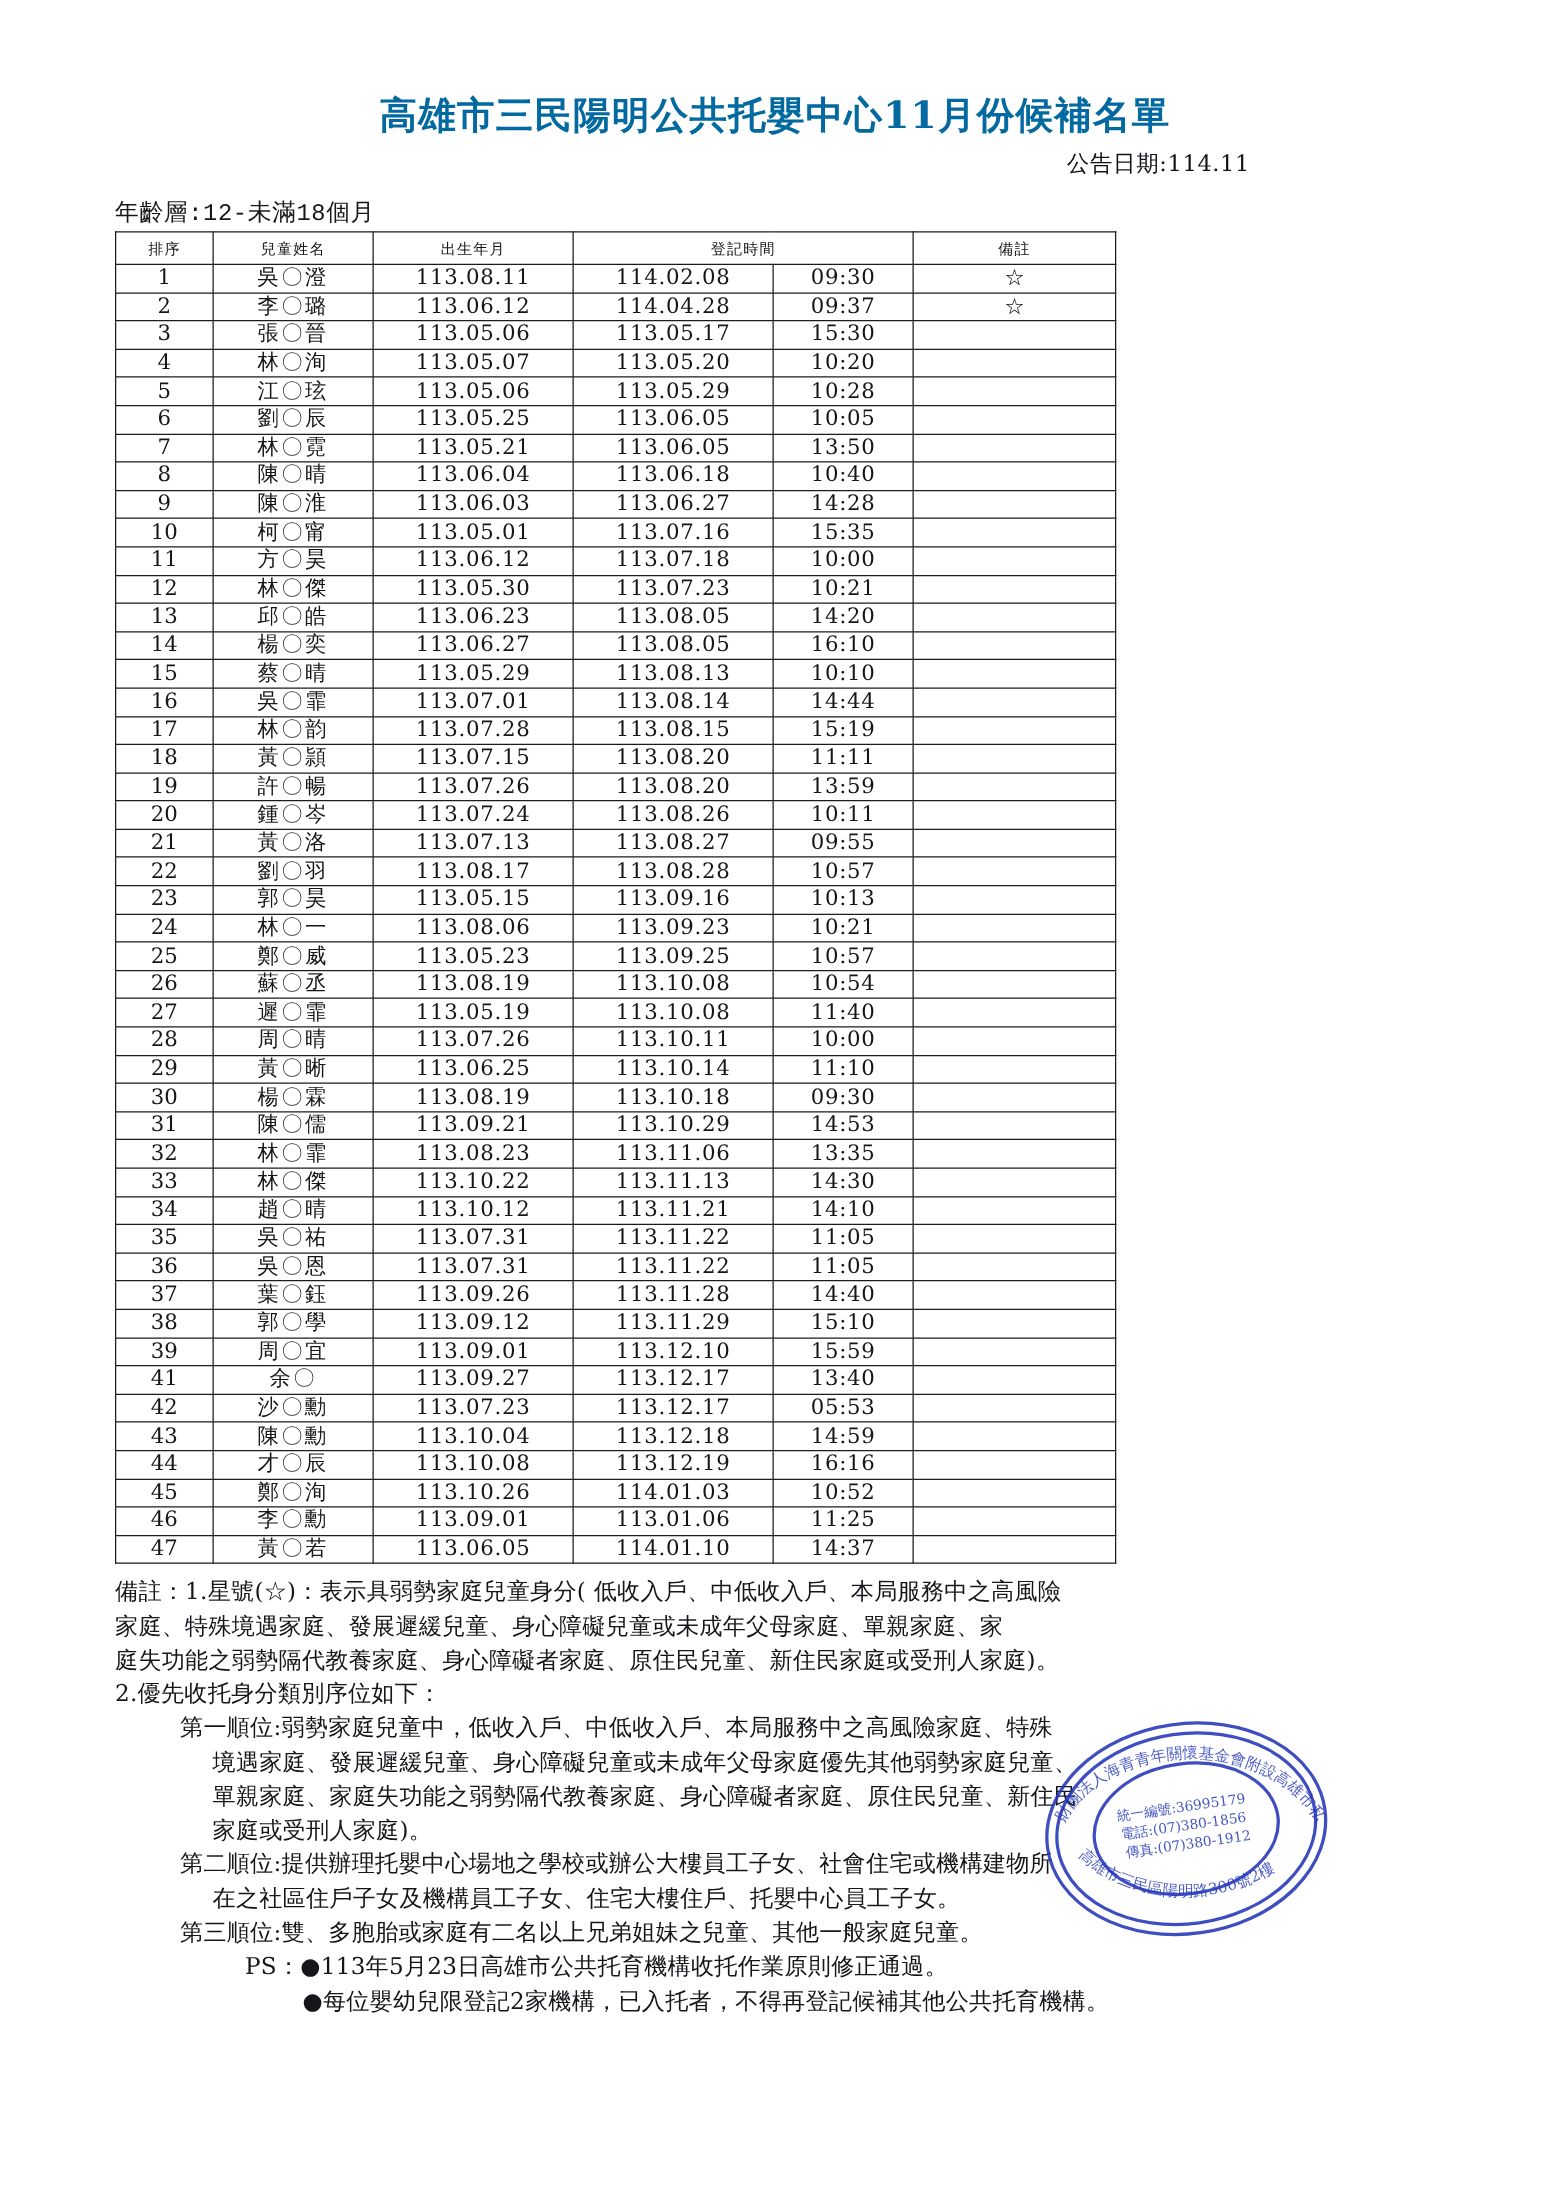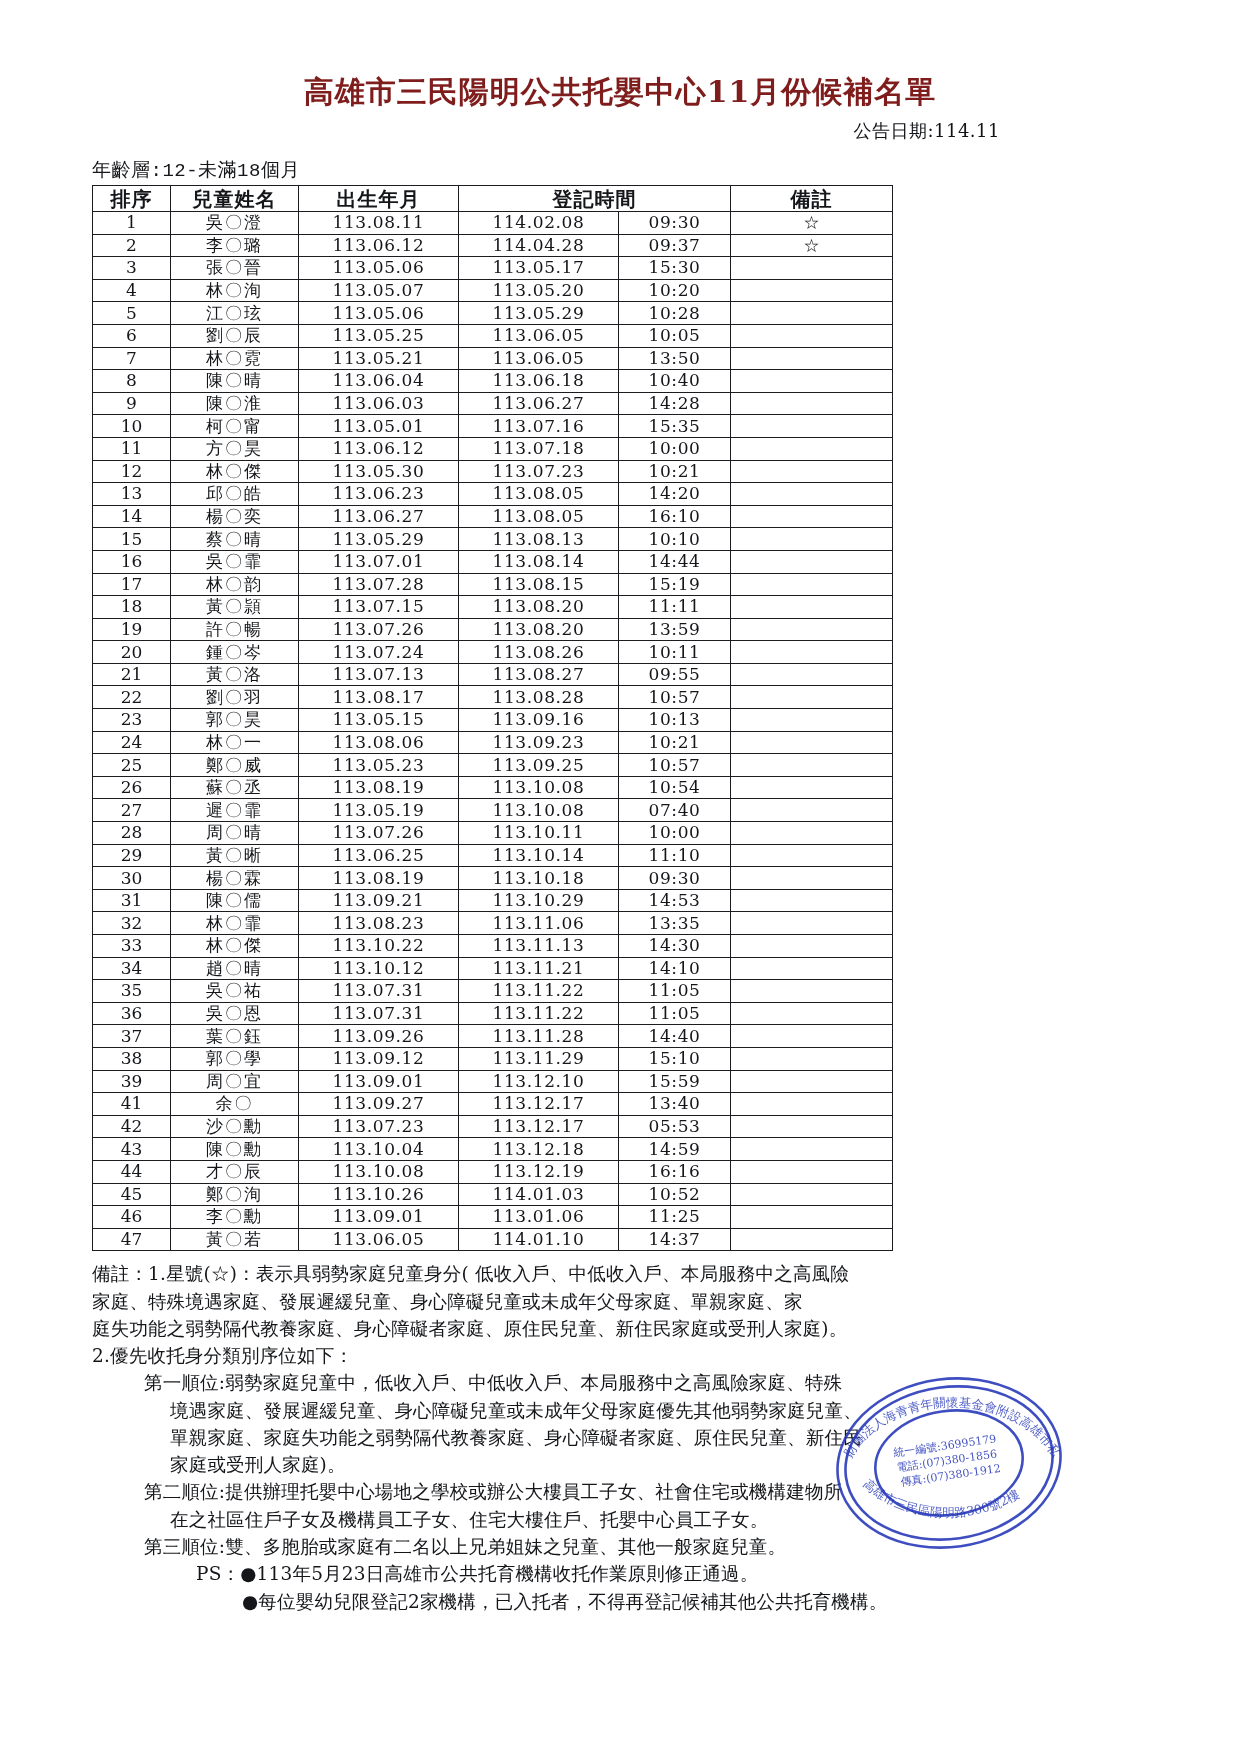--- a/index.html
+++ b/index.html
@@ -17,21 +17,21 @@
 
   
   .doc-title {
     text-align:center;
     font-size:30px;
     font-weight:700;
     letter-spacing:1px;
     margin:0;
     padding-top:72px;
     font-family:"DejaVu Serif","Liberation Serif",serif;
-    color:#7f1d1d;
+    color:#0369a1;
   }
   .pub-date {
     text-align:right;
     padding-right:240px;
     margin-top:6px;
     font-size:18px;
     font-family:"DejaVu Serif","Liberation Serif",serif;
     color:#111318;
     letter-spacing:0.5px;
     margin-left:20px;
@@ -56,22 +56,22 @@
     text-align:center;
     vertical-align:middle;
     font-size:17px;
     line-height:1;
     height:22.6px;
     padding:0;
     color:#14161a;
     white-space:nowrap;
   }
   table.roster th {
-    font-weight:700;
-    font-size:20px;
+    font-weight:400;
+    font-size:12px;
     height:26px;
     letter-spacing:1px;
   }
   col.c-seq   { width:78px; }
   col.c-name  { width:128px; }
   col.c-birth { width:160px; }
   col.c-rdate { width:160px; }
   col.c-rtime { width:112px; }
   col.c-note  { width:162px; }
   td.seq   { font-size:18px; }
@@ -341,21 +341,21 @@
             <td class="date">113.08.19</td>
             <td class="date">113.10.08</td>
             <td class="time">10:54</td>
             <td class="note"></td>
           </tr>
           <tr>
             <td class="seq">27</td>
             <td class="name">遲〇霏</td>
             <td class="date">113.05.19</td>
             <td class="date">113.10.08</td>
-            <td class="time">07:40</td>
+            <td class="time">11:40</td>
             <td class="note"></td>
           </tr>
           <tr>
             <td class="seq">28</td>
             <td class="name">周〇晴</td>
             <td class="date">113.07.26</td>
             <td class="date">113.10.11</td>
             <td class="time">10:00</td>
             <td class="note"></td>
           </tr>

